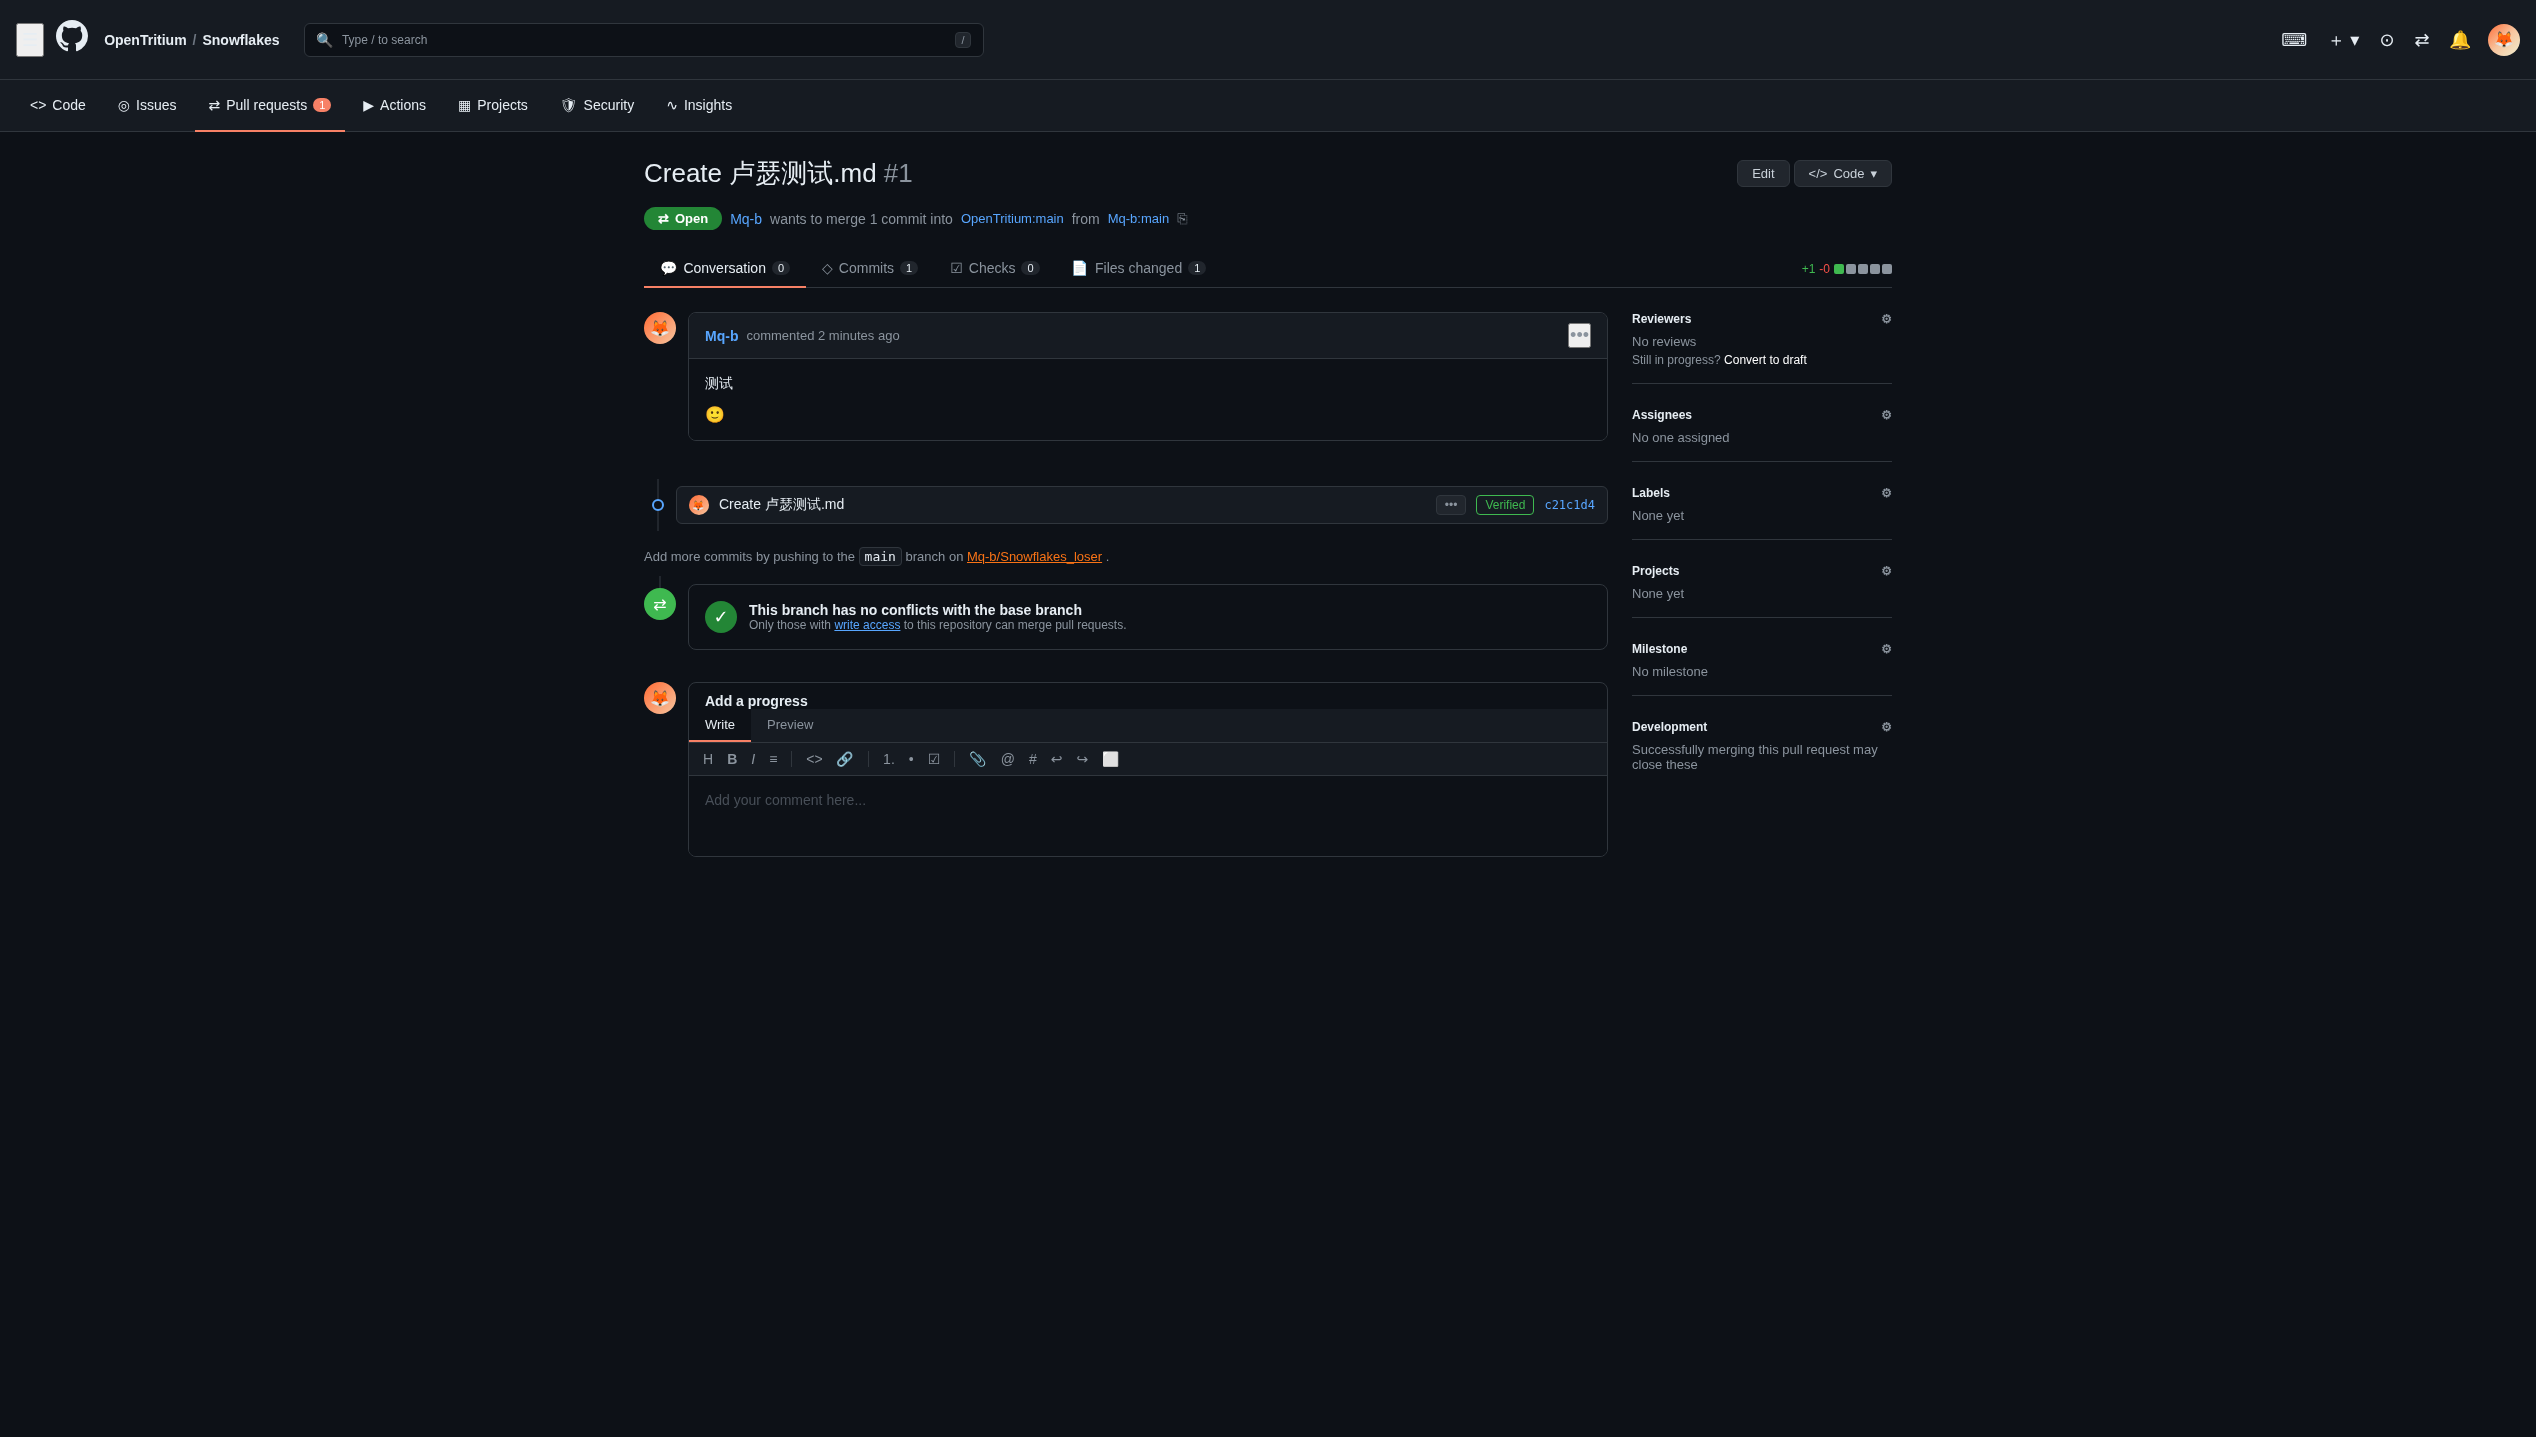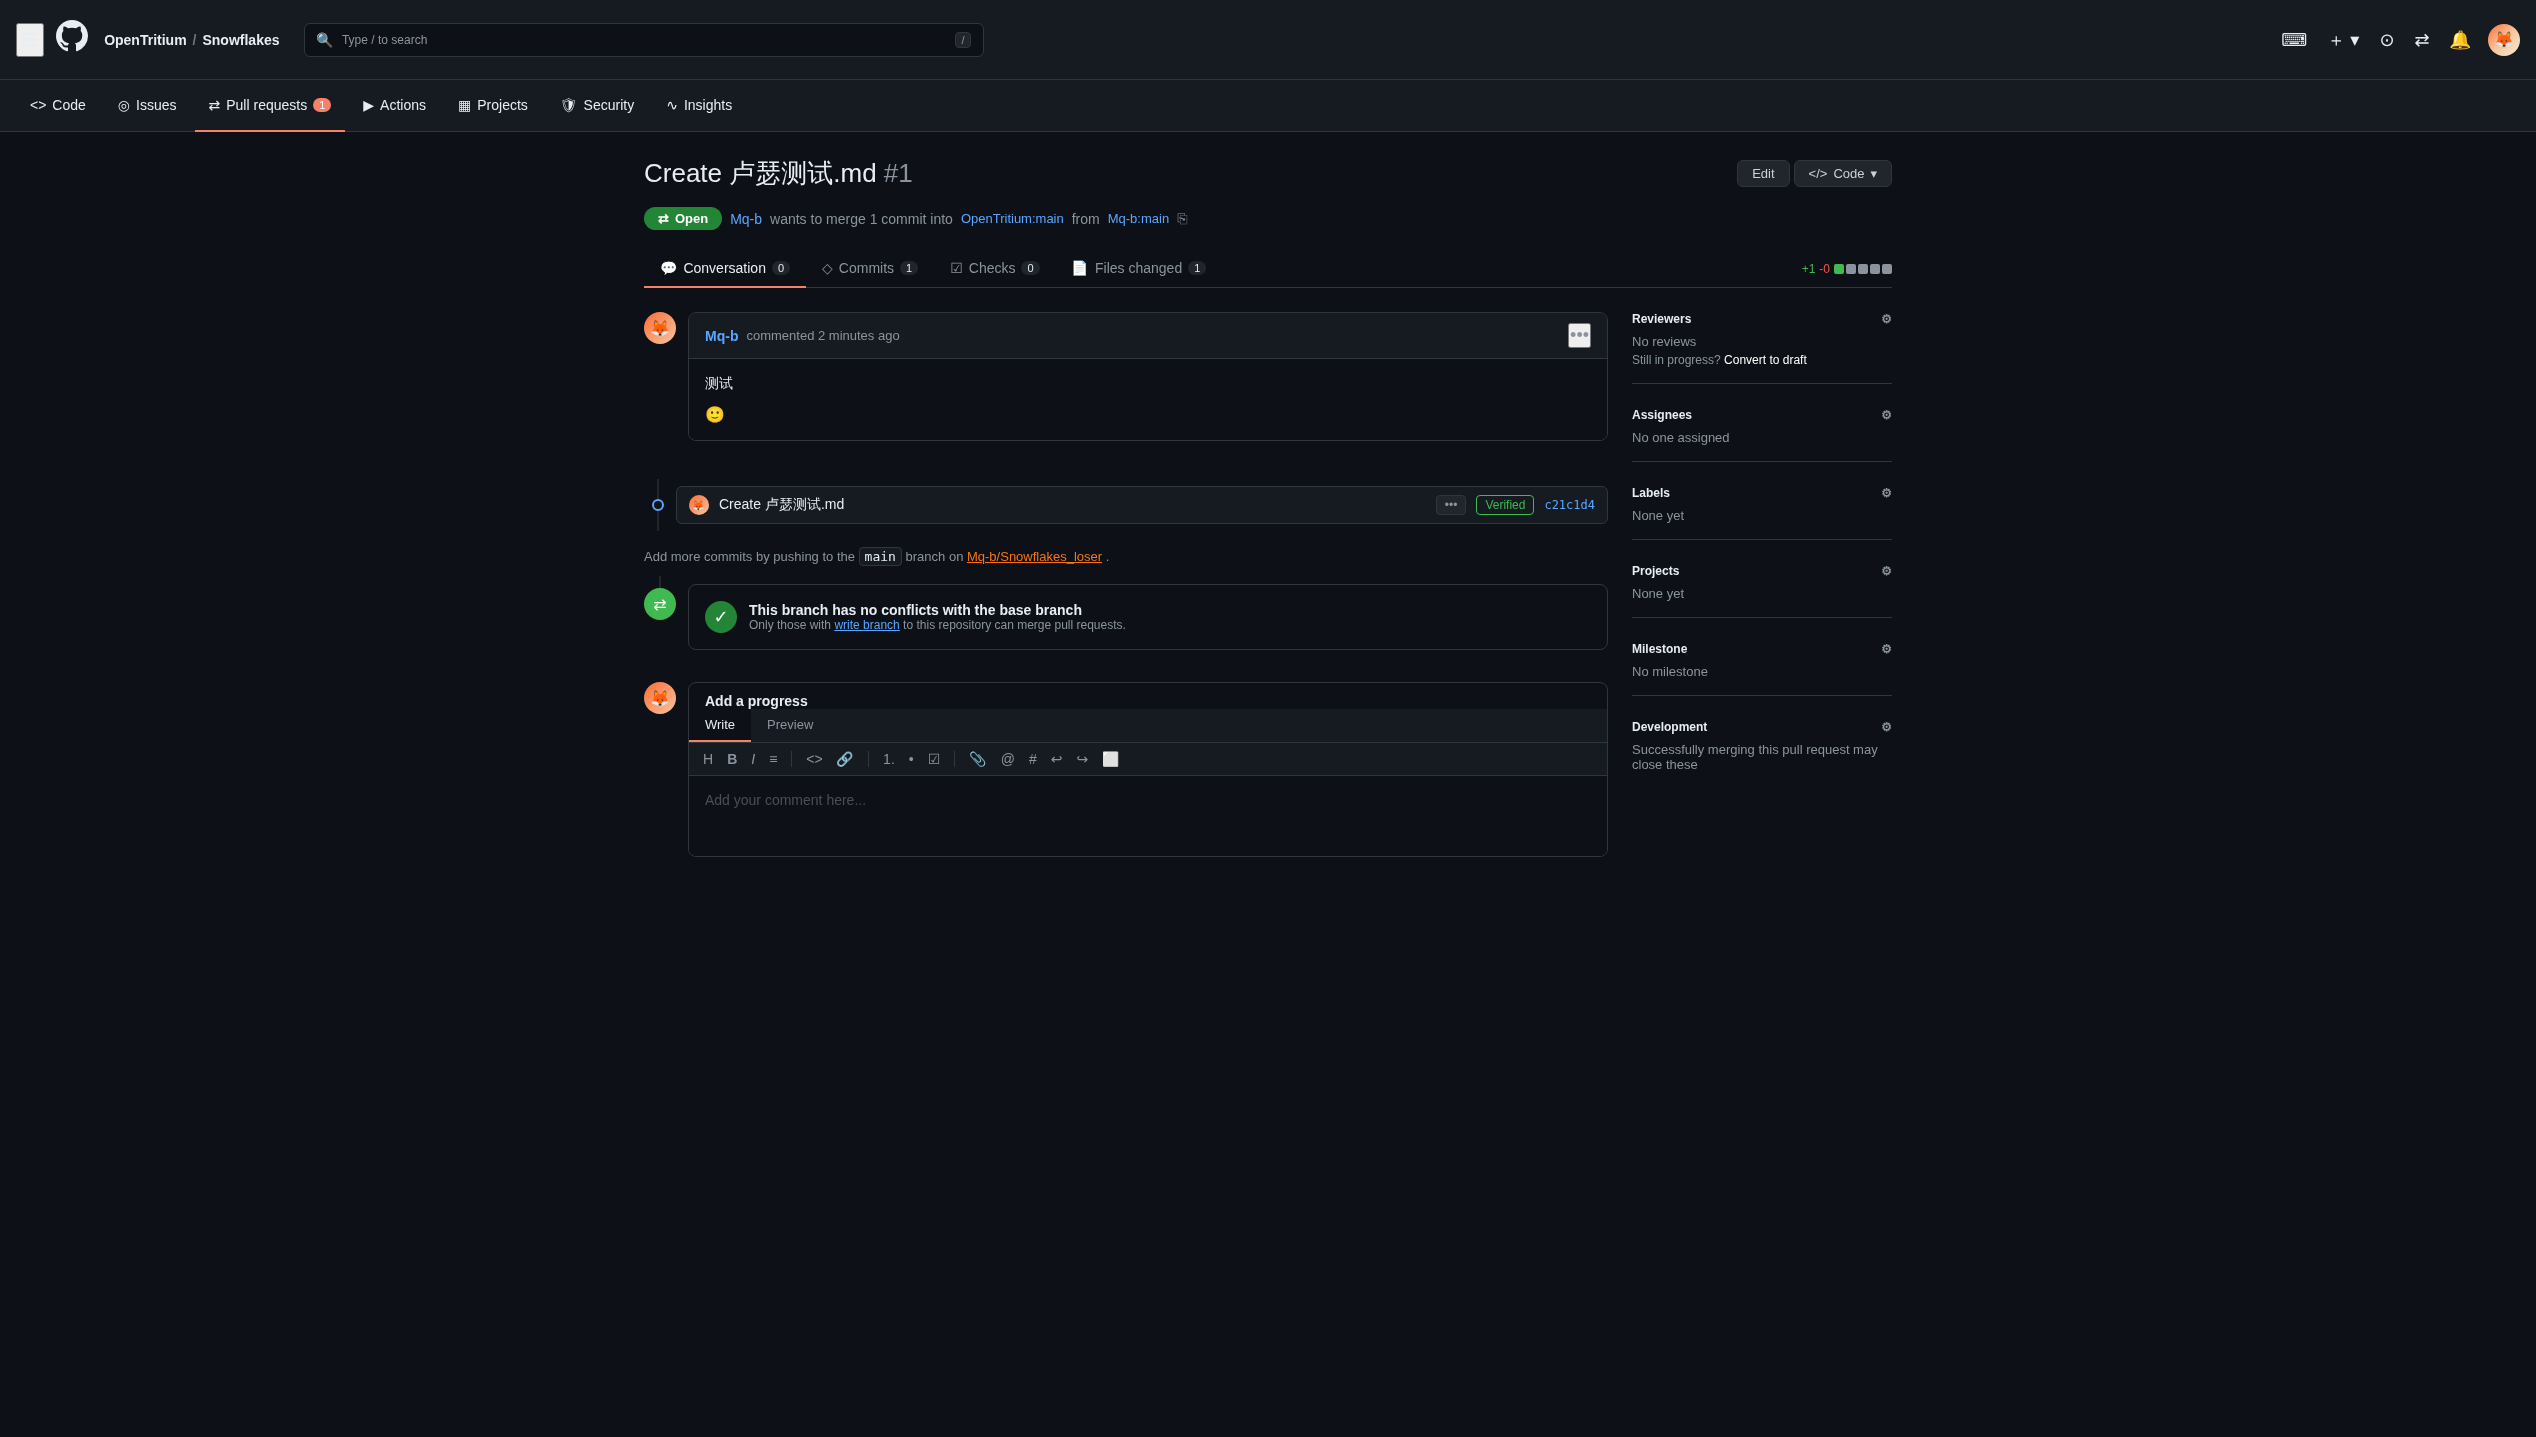--- a/index.html
+++ b/index.html
@@ -763,21 +763,21 @@
           <div style="width:32px; height:32px; border-radius:50%; background:#3fb950; display:flex; align-items:center; justify-content:center; color:#fff; font-size:16px; border:2px solid #3fb950;">⇄</div>
         </div>
         <div class="merge-check-box" style="flex:1;">
           <div class="merge-check-icon">
             <span>✓</span>
           </div>
           <div class="merge-check-text">
             <div class="merge-check-title">This branch has no conflicts with the base branch</div>
             <div class="merge-check-sub">
               <span>Only those with</span>
-              <a>write branch</a>
+              <a>write access</a>
               <span>to this repository can merge pull requests.</span>
             </div>
           </div>
         </div>
       </div>
 
       <div class="add-comment-section">
         <div class="timeline-avatar">🦊</div>
         <div class="comment-box">
           <div style="font-size:14px; font-weight:600; color:#e6edf3; padding: 10px 16px 0 16px;">Add a progress</div>

